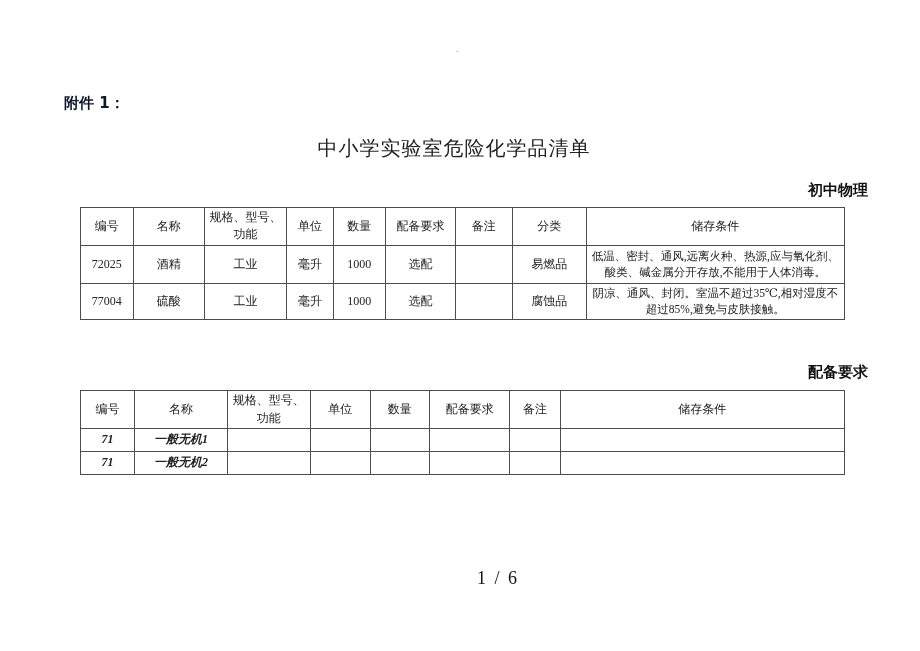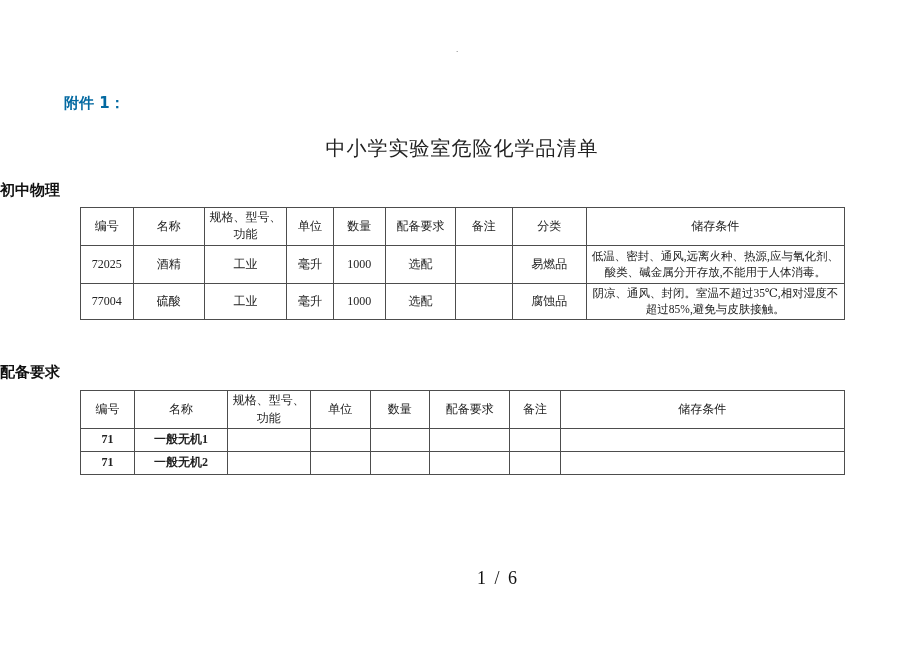--- a/index.html
+++ b/index.html
@@ -11,29 +11,29 @@
     color:#1c1c1c;
     overflow:hidden;
   }
   .stray-dot{
     position:absolute;left:456px;top:44px;
     font-size:9px;color:#555;
   }
   .attachment-label{
     position:absolute;left:64px;top:94px;
     font-family:"DejaVu Sans","Liberation Sans",sans-serif;
-    font-weight:bold;font-size:15px;color:#0369a1;
+    font-weight:bold;font-size:15px;color:#0f172a;
   }
   .doc-title{
-    position:absolute;left:16px;top:135px;width:892px;
+    position:absolute;left:8px;top:135px;width:892px;
     text-align:center;font-size:20px;color:#222;
     letter-spacing:1px;
   }
   .section-title{
-    position:absolute;left:0;width:868px;text-align:left;
+    position:absolute;left:0;width:868px;text-align:right;
     font-family:"DejaVu Sans","Liberation Sans",sans-serif;
     font-weight:bold;font-size:15px;color:#111;
   }
   #section-physics{top:181px;}
   #section-chemistry{top:363px;}
 
   table.sheet{
     position:absolute;left:80px;width:765px;
     border-collapse:collapse;table-layout:fixed;
     font-size:12px;color:#222;
@@ -49,21 +49,21 @@
     line-height:1.45;
   }
   table.sheet th{font-size:12px;}
   td.storage{
     text-align:left;padding:1px 5px;font-size:11.5px;line-height:1.5;
   }
   td.name{white-space:pre-line;}
   tr.h36{height:36px;}
   tr.h38{height:38px;}
   tr.h34{height:34px;}
-  tr.h23{height:23px;}
+  tr.h23{height:23px;font-style:italic;}
   tr.group-row td{font-weight:bold;}
   .footer-page{
     position:absolute;left:0;top:568px;width:920px;
     text-align:center;font-size:18px;color:#111;
     letter-spacing:2px;
     padding-left:38px;
   }
 </style>
 </head>
 <body>

